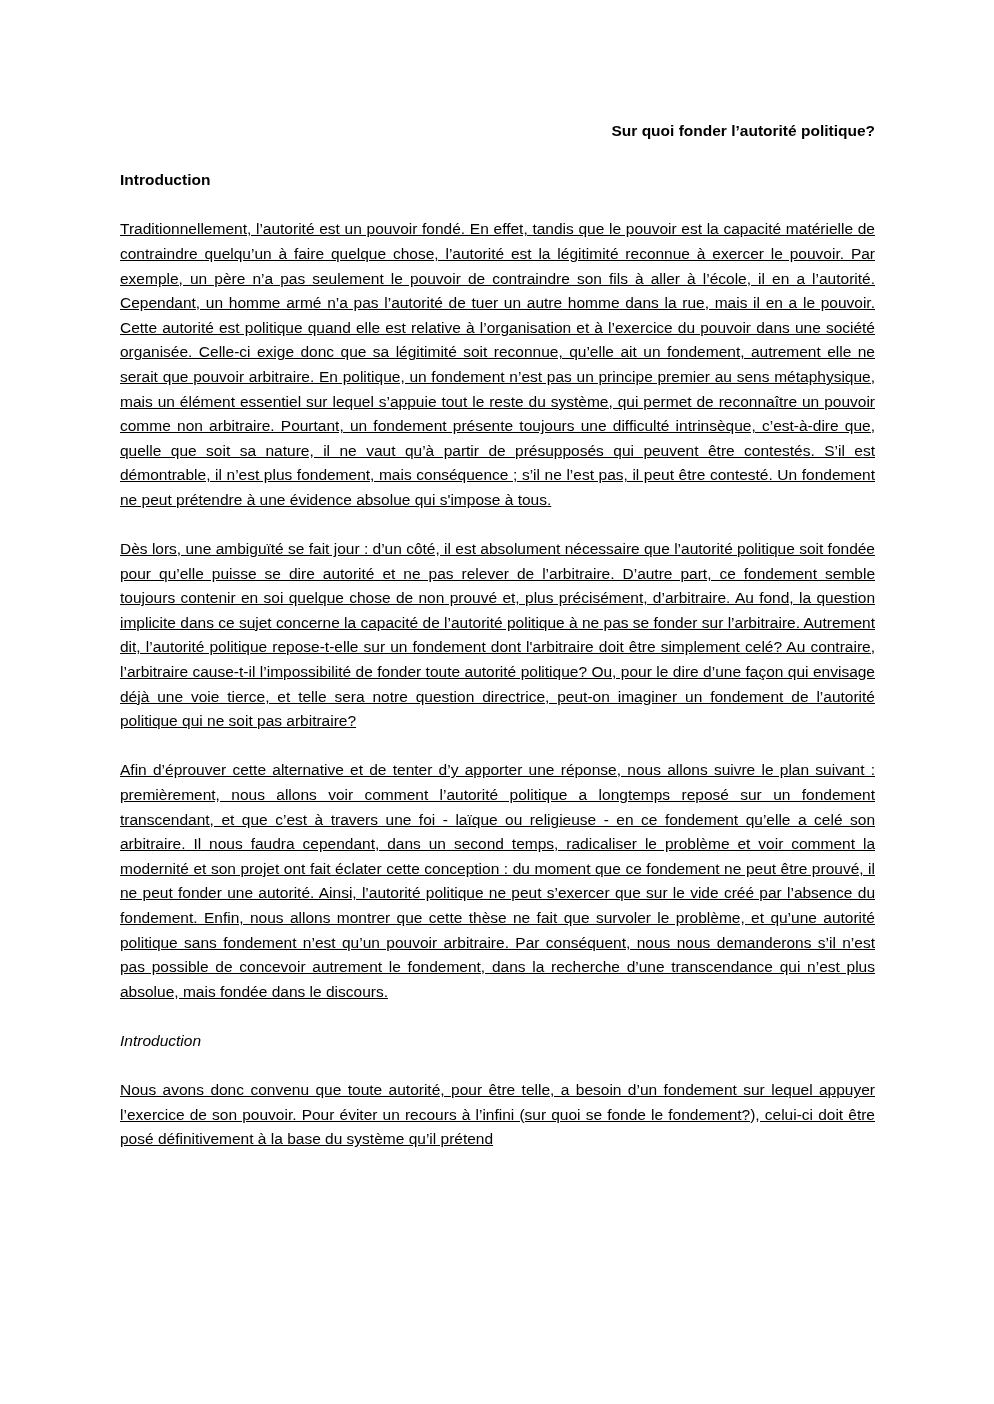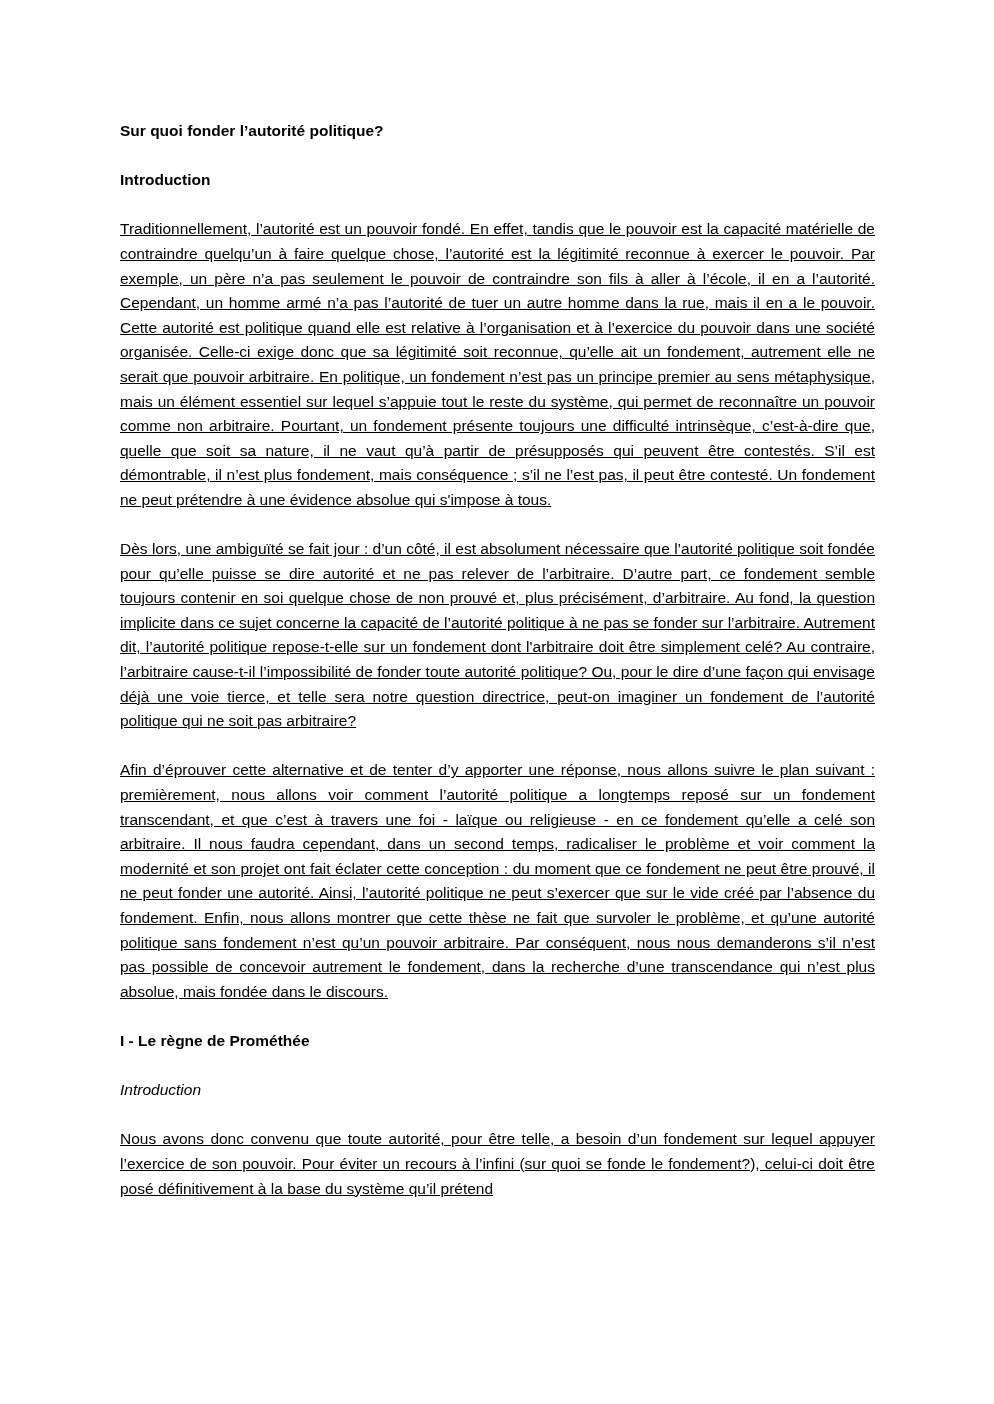--- a/index.html
+++ b/index.html
@@ -17,21 +17,21 @@
     padding: 119px 119px 30px 120px;
     font-family: "Liberation Sans", sans-serif;
     font-size: 15.5px;
     line-height: 24.6px;
     color: #000000;
     overflow: hidden;
   }
   .doc-title {
     font-size: 15.5px;
     font-weight: bold;
-    text-align: left;
+    text-align: right;
     margin: 0 0 24.6px 0;
   }
   .doc-heading {
     font-size: 15.5px;
     font-weight: bold;
     text-align: left;
     margin: 0 0 24.6px 0;
   }
   .doc-subheading-italic {
     font-size: 15.5px;
@@ -55,19 +55,18 @@
   <div class="doc-title">Sur quoi fonder l’autorité politique?</div>
 
   <div class="doc-heading">Introduction</div>
 
   <p class="doc-paragraph">Traditionnellement, l’autorité est un pouvoir fondé. En effet, tandis que le pouvoir est la capacité matérielle de contraindre quelqu’un à faire quelque chose, l’autorité est la légitimité reconnue à exercer le pouvoir. Par exemple, un père n’a pas seulement le pouvoir de contraindre son fils à aller à l’école, il en a l’autorité. Cependant, un homme armé n’a pas l’autorité de tuer un autre homme dans la rue, mais il en a le pouvoir. Cette autorité est politique quand elle est relative à l’organisation et à l’exercice du pouvoir dans une société organisée. Celle-ci exige donc que sa légitimité soit reconnue, qu’elle ait un fondement, autrement elle ne serait que pouvoir arbitraire. En politique, un fondement n’est pas un principe premier au sens métaphysique, mais un élément essentiel sur lequel s’appuie tout le reste du système, qui permet de reconnaître un pouvoir comme non arbitraire. Pourtant, un fondement présente toujours une difficulté intrinsèque, c’est-à-dire que, quelle que soit sa nature, il ne vaut qu’à partir de présupposés qui peuvent être contestés. S’il est démontrable, il n’est plus fondement, mais conséquence ; s’il ne l’est pas, il peut être contesté. Un fondement ne peut prétendre à une évidence absolue qui s'impose à tous.</p>
 
   <p class="doc-paragraph">Dès lors, une ambiguïté se fait jour : d’un côté, il est absolument nécessaire que l’autorité politique soit fondée pour qu’elle puisse se dire autorité et ne pas relever de l’arbitraire. D’autre part, ce fondement semble toujours contenir en soi quelque chose de non prouvé et, plus précisément, d’arbitraire. Au fond, la question implicite dans ce sujet concerne la capacité de l’autorité politique à ne pas se fonder sur l’arbitraire. Autrement dit, l’autorité politique repose-t-elle sur un fondement dont l'arbitraire doit être simplement celé? Au contraire, l’arbitraire cause-t-il l’impossibilité de fonder toute autorité politique? Ou, pour le dire d’une façon qui envisage déjà une voie tierce, et telle sera notre question directrice, peut-on imaginer un fondement de l’autorité politique qui ne soit pas arbitraire?</p>
 
   <p class="doc-paragraph">Afin d’éprouver cette alternative et de tenter d’y apporter une réponse, nous allons suivre le plan suivant : premièrement, nous allons voir comment l’autorité politique a longtemps reposé sur un fondement transcendant, et que c’est à travers une foi - laïque ou religieuse - en ce fondement qu’elle a celé son arbitraire. Il nous faudra cependant, dans un second temps, radicaliser le problème et voir comment la modernité et son projet ont fait éclater cette conception : du moment que ce fondement ne peut être prouvé, il ne peut fonder une autorité. Ainsi, l’autorité politique ne peut s’exercer que sur le vide créé par l’absence du fondement. Enfin, nous allons montrer que cette thèse ne fait que survoler le problème, et qu’une autorité politique sans fondement n’est qu’un pouvoir arbitraire. Par conséquent, nous nous demanderons s’il n’est pas possible de concevoir autrement le fondement, dans la recherche d’une transcendance qui n’est plus absolue, mais fondée dans le discours.</p>
 
-  <div class="doc-heading">I - Le règne de Prométhée</div>
 
   <div class="doc-subheading-italic">Introduction</div>
 
   <p class="doc-paragraph">Nous avons donc convenu que toute autorité, pour être telle, a besoin d’un fondement sur lequel appuyer l’exercice de son pouvoir. Pour éviter un recours à l’infini (sur quoi se fonde le fondement?), celui-ci doit être posé définitivement à la base du système qu’il prétend</p>
 
 </div>
 
 </body></html>

